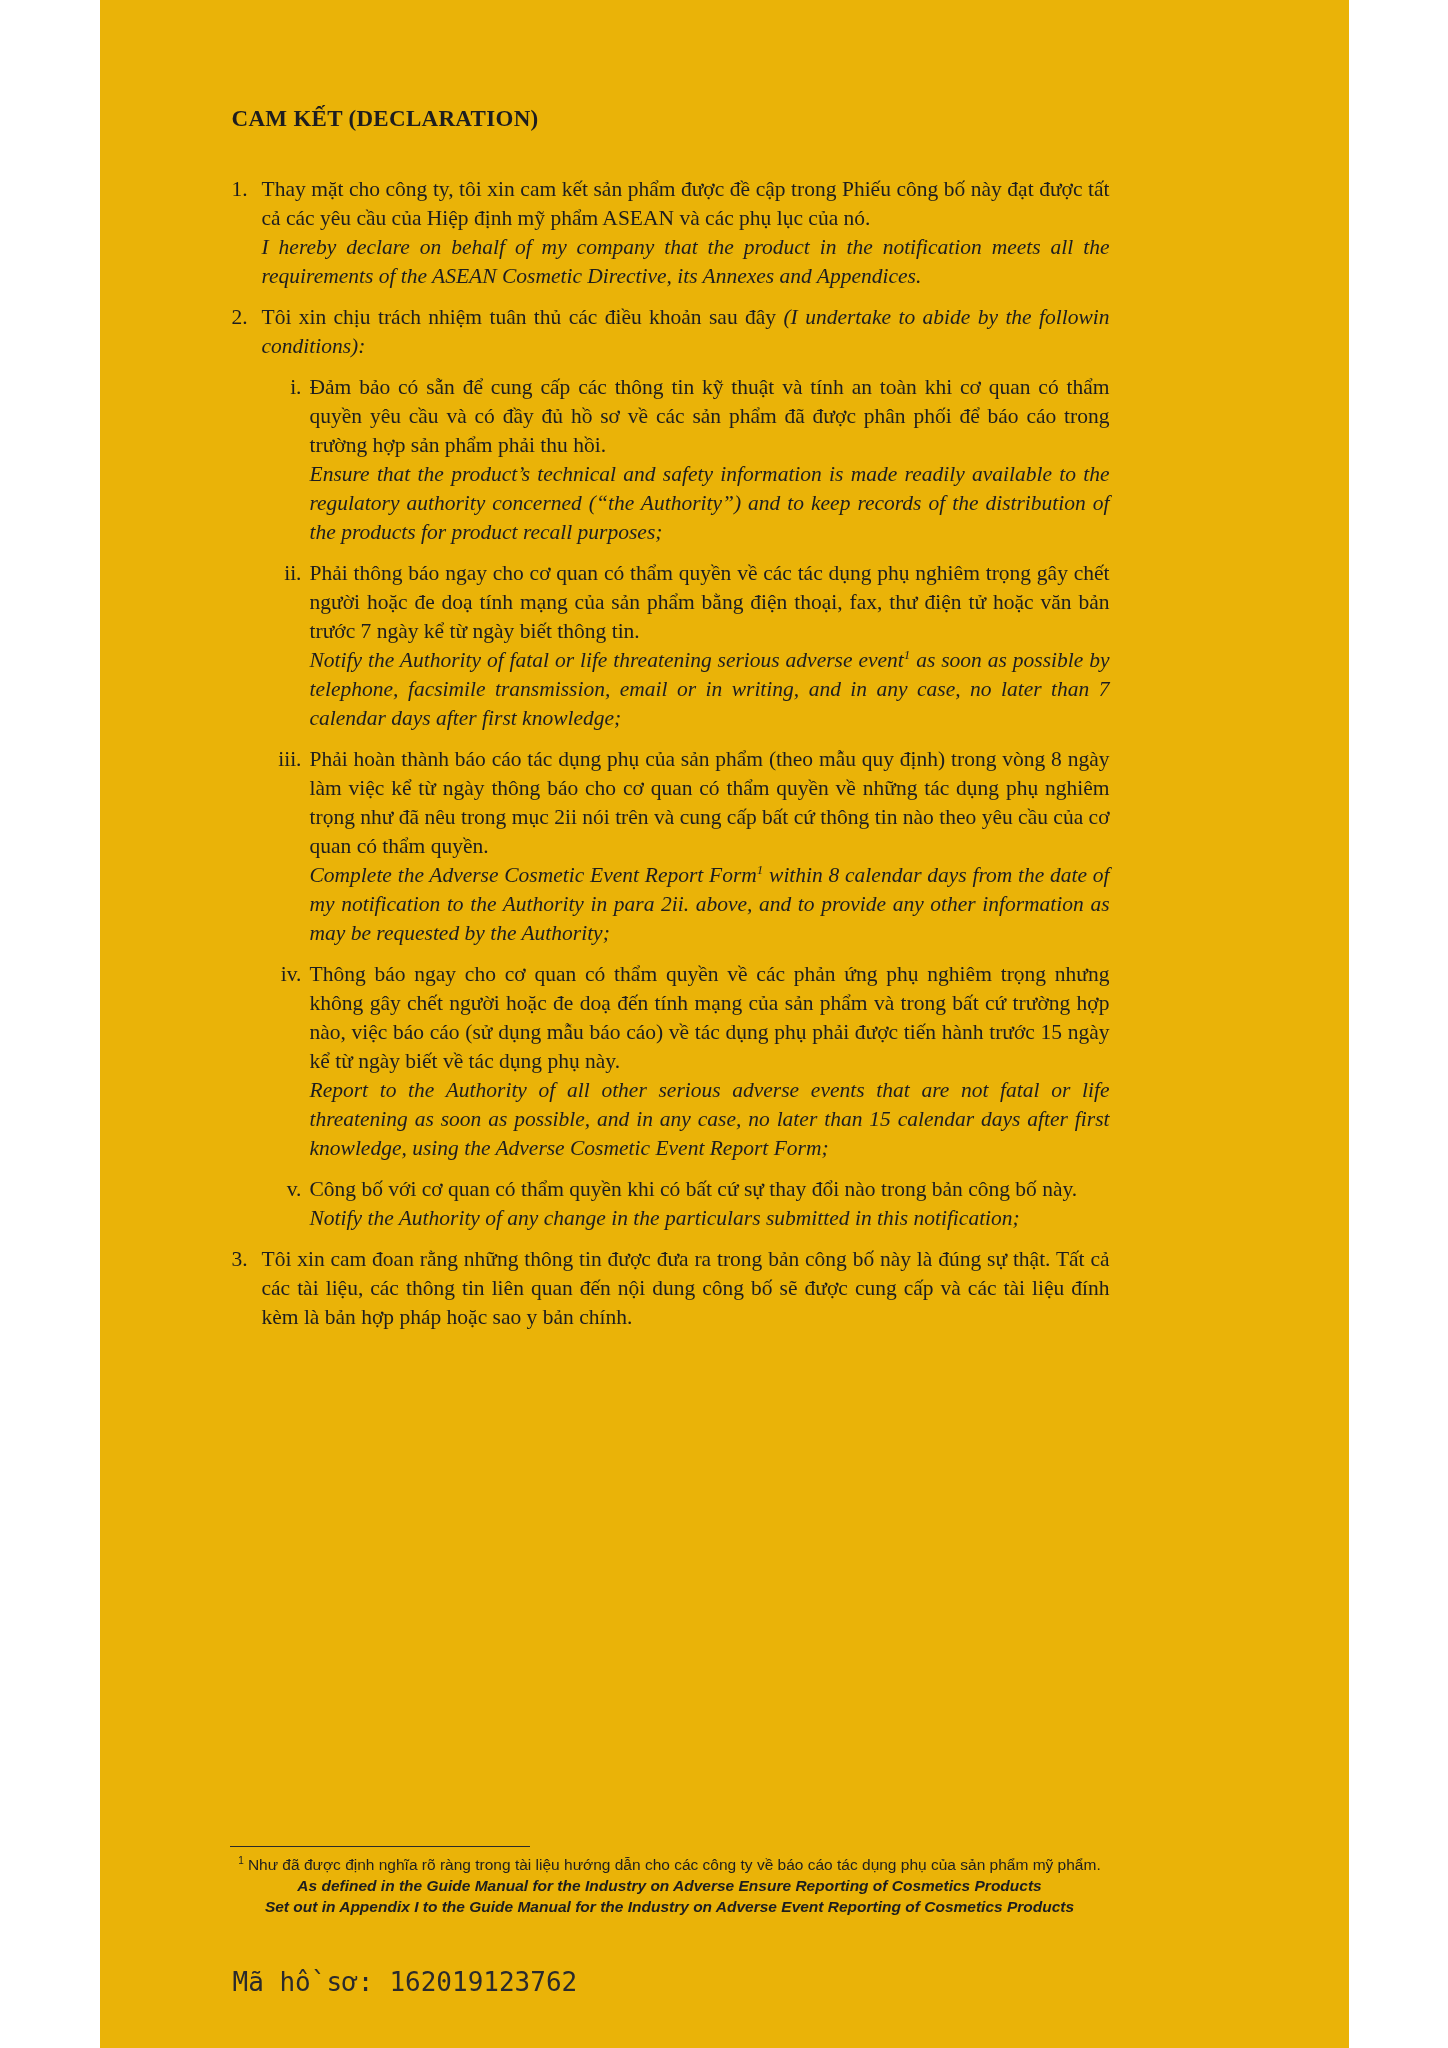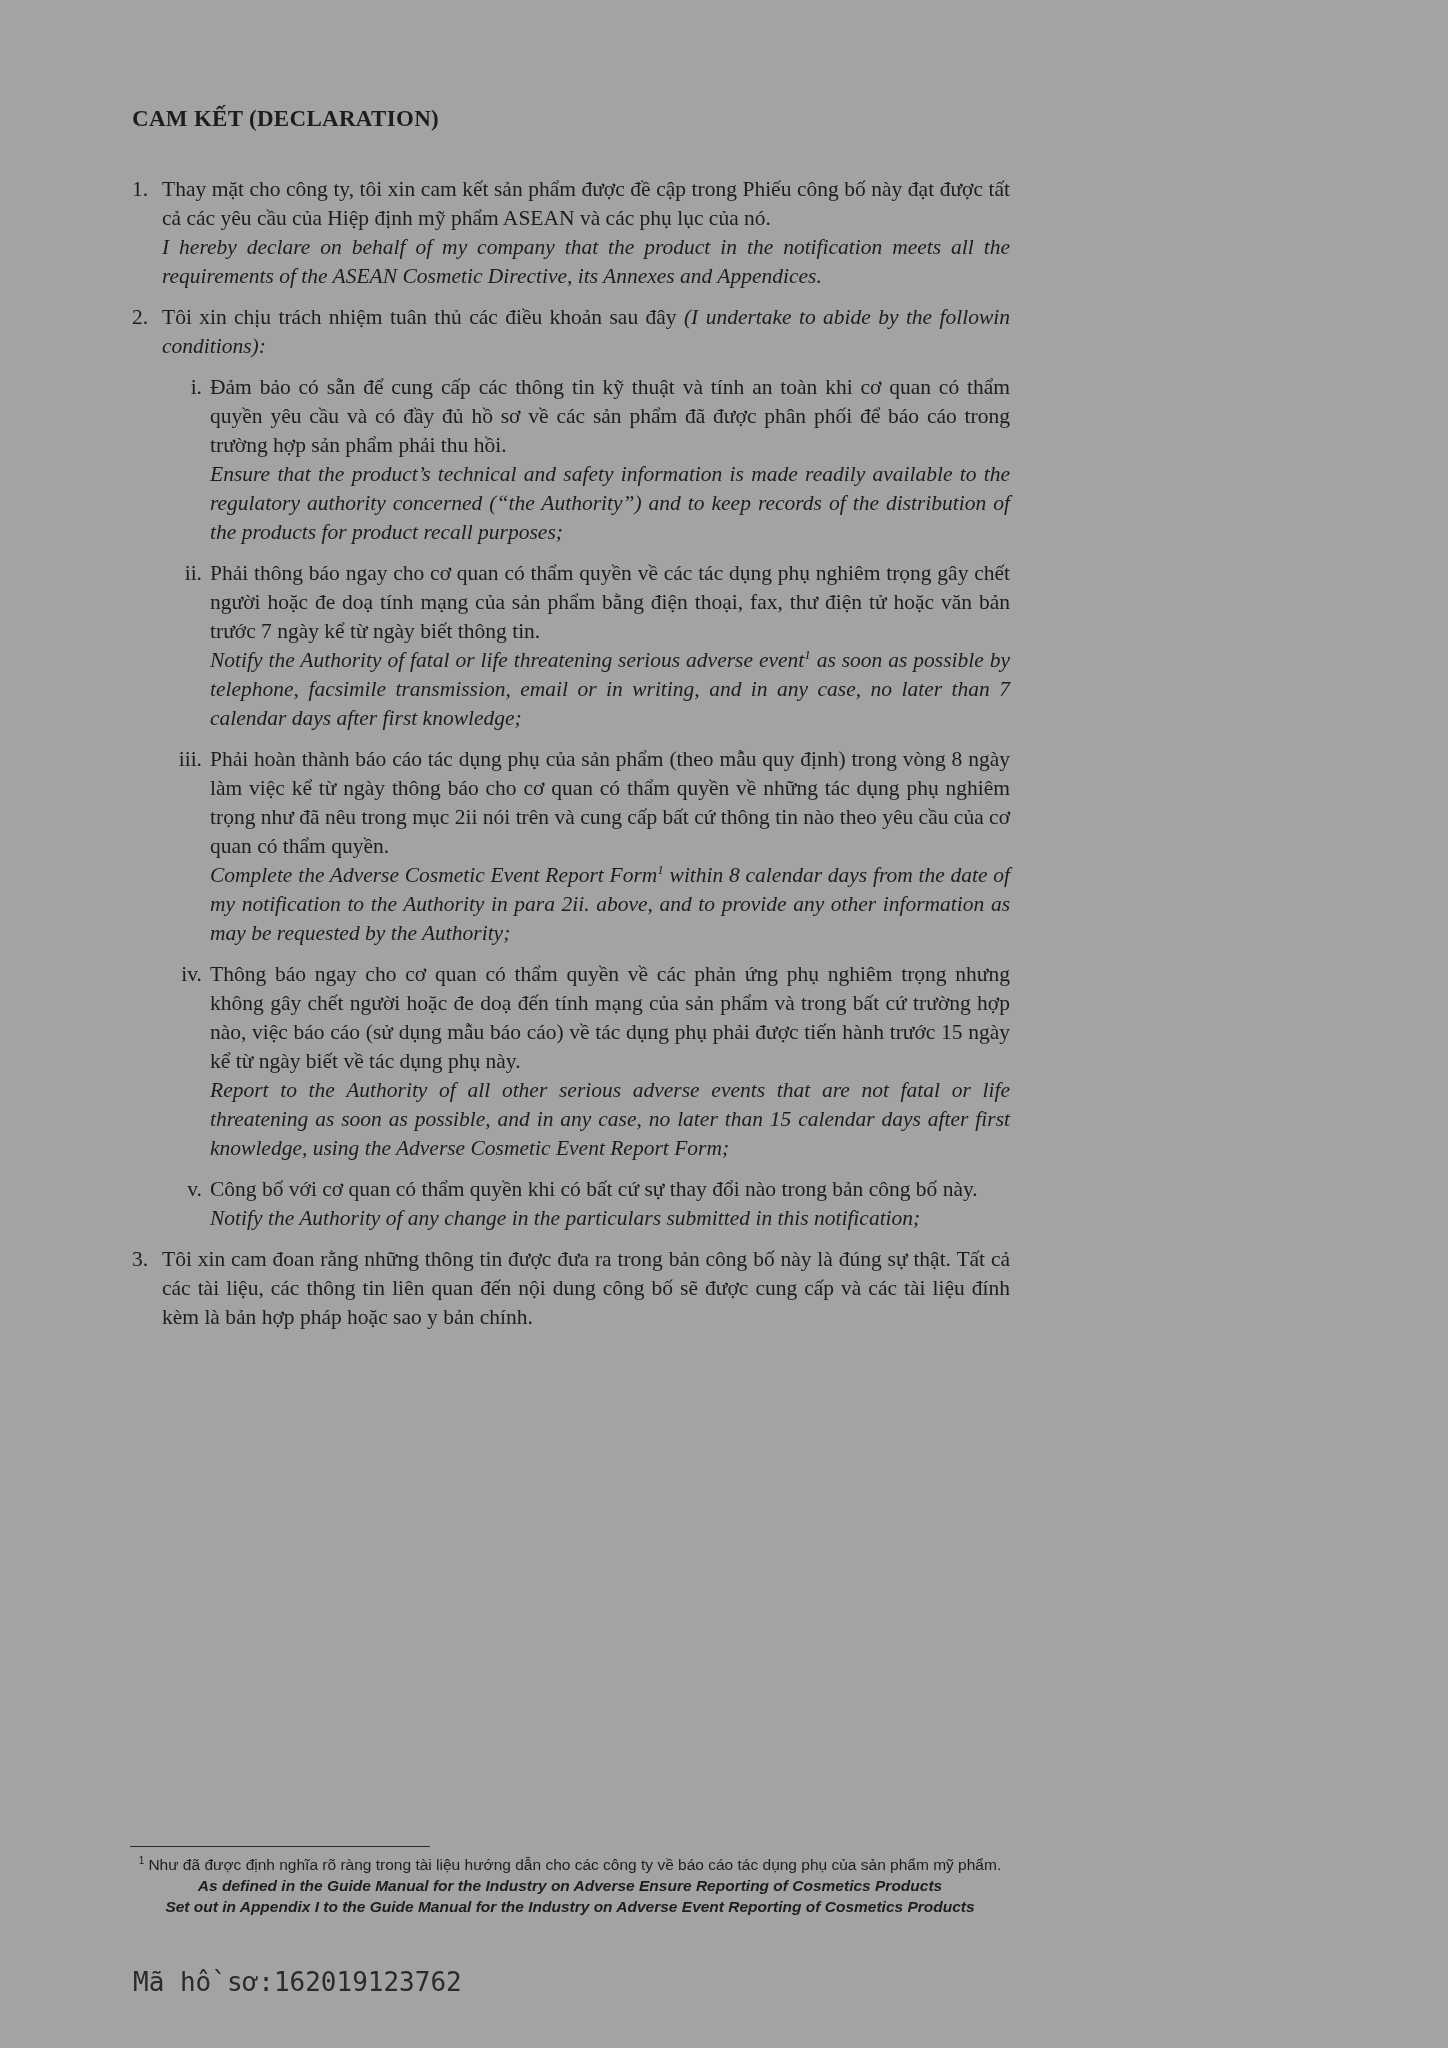--- a/index.html
+++ b/index.html
@@ -1,23 +1,23 @@
 <!DOCTYPE html>
 <html><head>
 <meta charset="utf-8">
 <style>
   * { box-sizing: border-box; }
   html, body { margin: 0; padding: 0; background: #ffffff; }
 
   .page {
     position: relative;
-    width: 1448px;
+    width: 1249px;
     height: 2048px;
     margin: 0 auto;
-    background: #a3a3a3;
+    background: #eab308;
     color: #1d1d1f;
     font-family: "Liberation Serif", "DejaVu Serif", serif;
     font-size: 21.5px;
     line-height: 29px;
     overflow: hidden;
   }
 
   .content {
     position: absolute;
     left: 132px;
@@ -78,21 +78,21 @@
 
   .file-code {
     position: absolute;
     left: 133px;
     top: 1968px;
     font-family: "DejaVu Sans Mono", "Liberation Mono", monospace;
     font-size: 26px;
     color: #2a2a2c;
     white-space: nowrap;
   }
-  .file-code .value { }
+  .file-code .value { margin-left: 16px; }
 </style>
 </head>
 <body>
 
 <div class="page">
 
   <div class="content">
 
     <h1 class="doc-title">CAM KẾT (DECLARATION)</h1>
 

